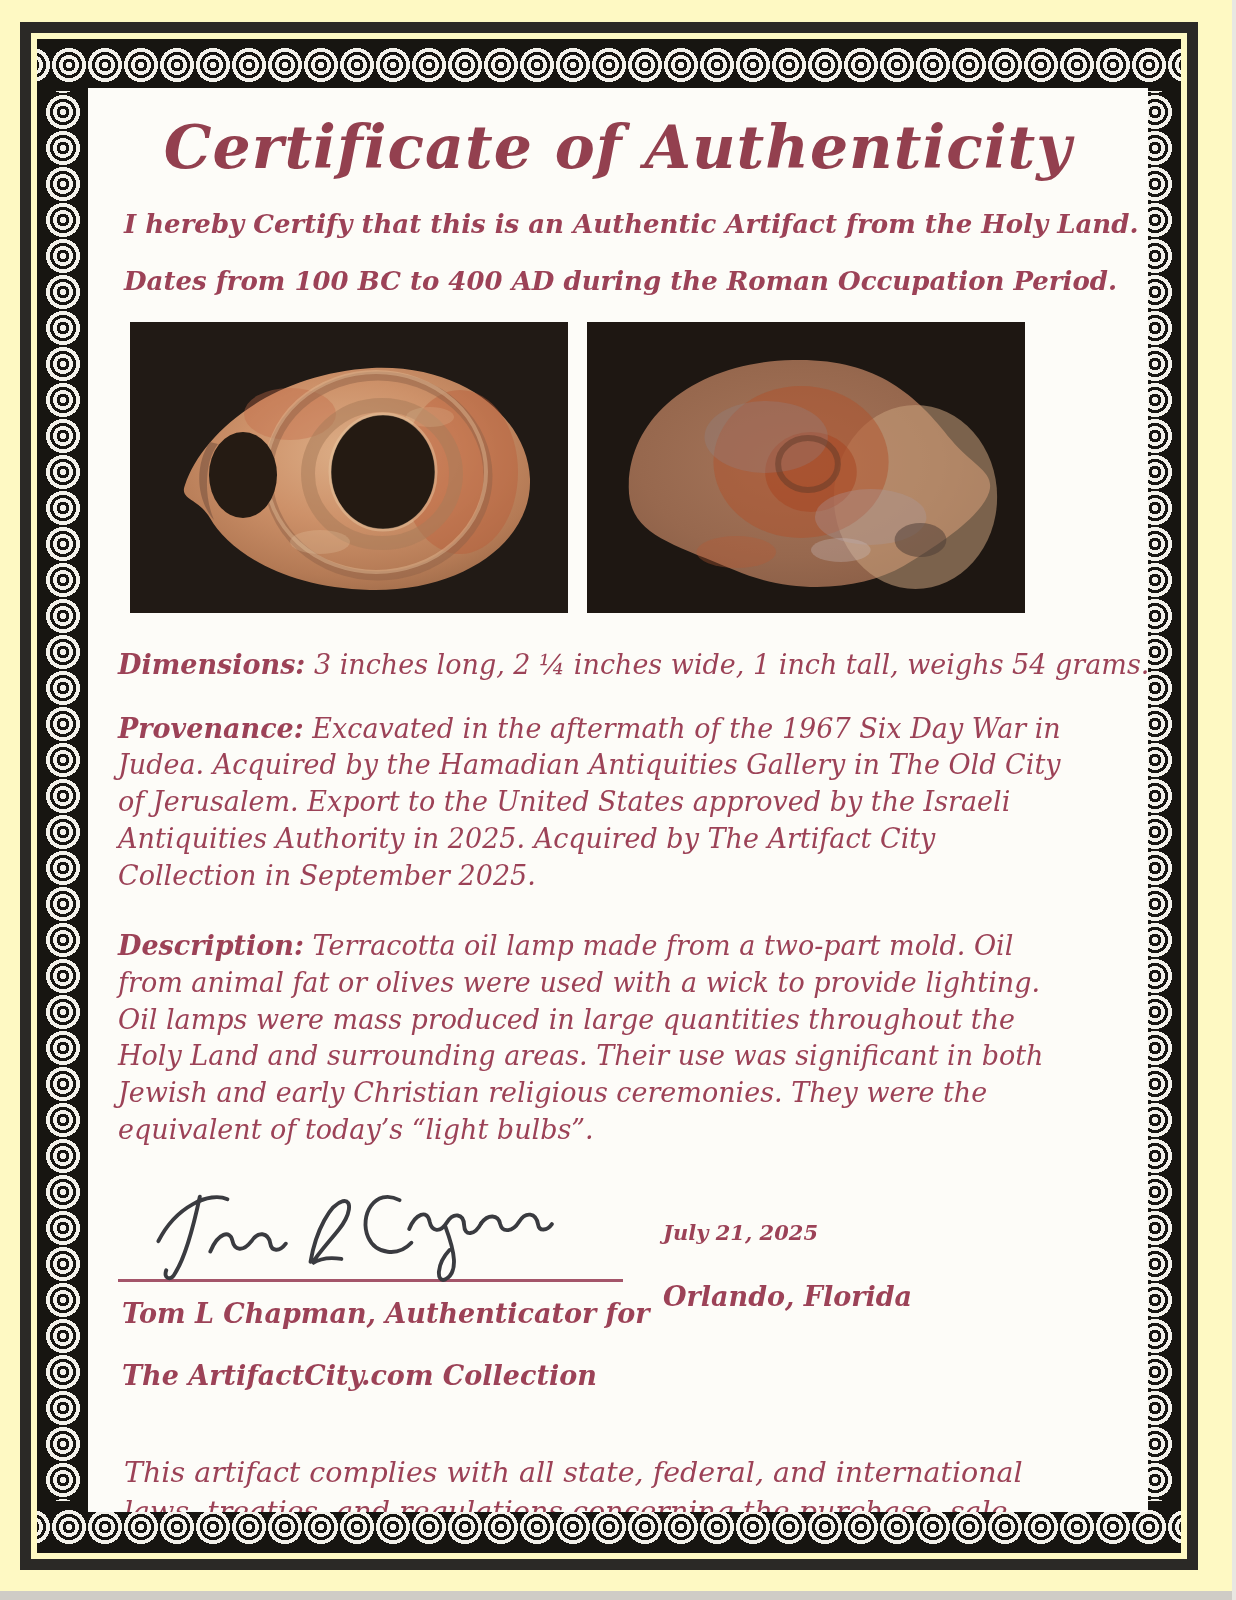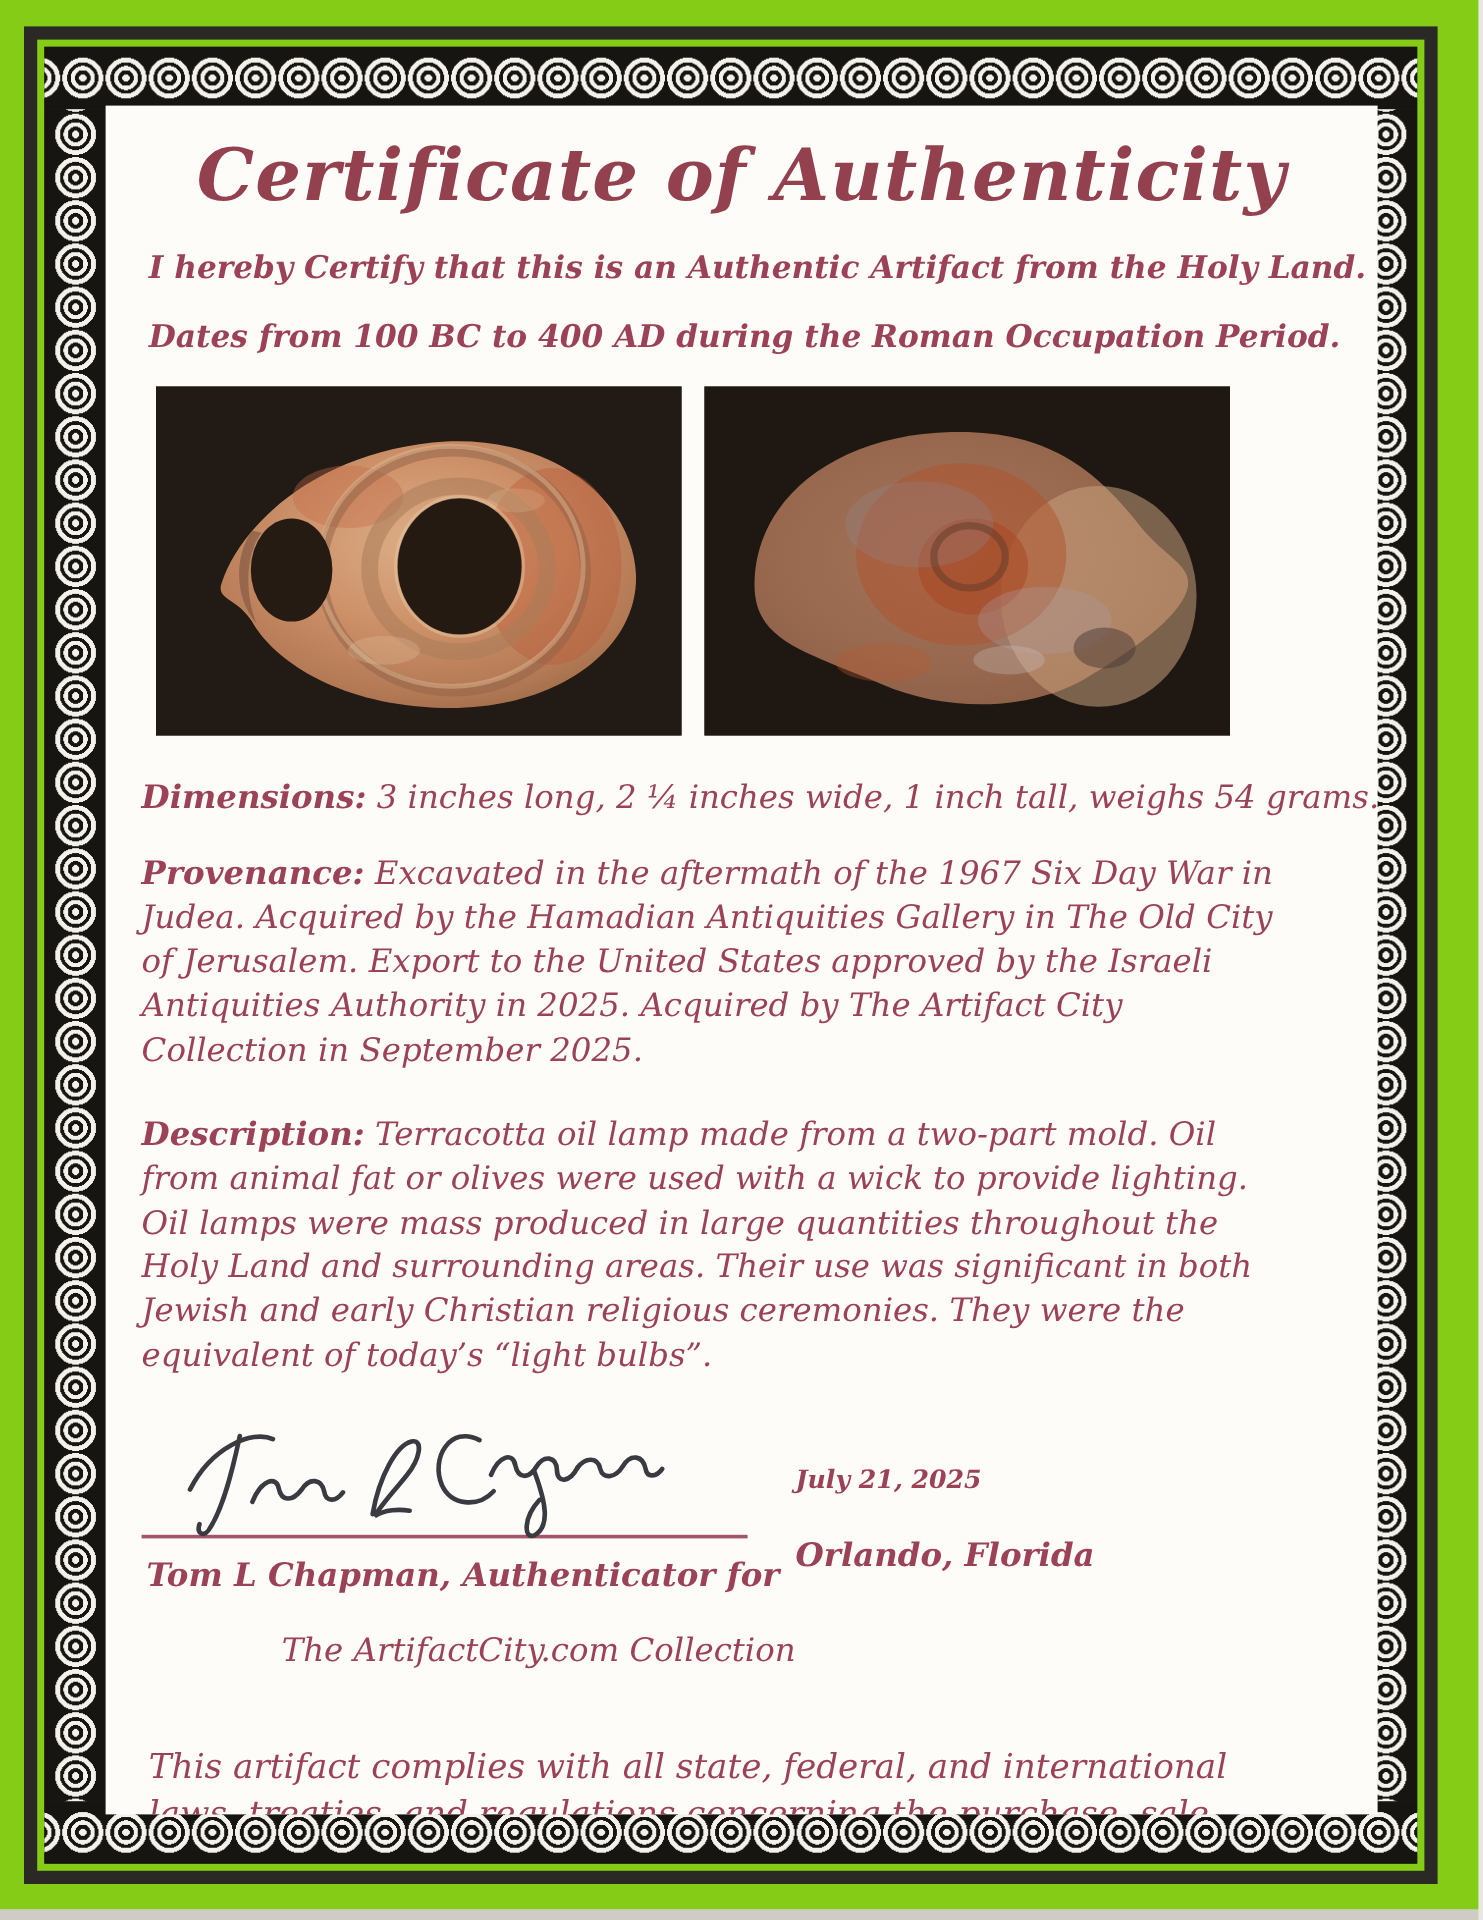--- a/index.html
+++ b/index.html
@@ -1,18 +1,18 @@
 <!DOCTYPE html>
 <html><head>
 <meta charset="utf-8">
 <style>
   html,body { margin:0; padding:0; background:#ffffff; }
   .page {
     position:relative; width:1236px; height:1600px;
-    background:#84cc16; overflow:hidden;
+    background:#fef9c3; overflow:hidden;
     font-family:"DejaVu Serif","Liberation Serif",serif;
     font-style:italic;
   }
   
   .frame { position:absolute; left:20px; top:22px; right:38px; bottom:30px; }
   .outer-line { position:absolute; inset:0; border:11px solid #2b2926; }
   .strip { position:absolute; background-color:#171511; background-repeat:repeat; }
   .strip-top, .strip-bottom {
     left:17px; right:17px; height:52px;
     background-image:radial-gradient(circle at center,
@@ -55,21 +55,21 @@
   .dimensions  { margin-top:34px; white-space:nowrap;text-align:center; }
   .provenance  { margin-top:27px; }
   .description { margin-top:34px; }
 
   
   .sig-section { margin-top:24px; display:flex; }
   .sig-left { width:545px; position:relative; }
   .signature-svg { width:430px; height:112px; margin-left:28px; transform:rotate(-2deg); }
   .sig-underline { width:505px; height:3px; background:#a4556a; margin-top:-10px; }
   .sig-name { margin:16px 0 0 4px; font-size:27px; font-weight:bold; white-space:nowrap; }
-  .sig-coll { margin:31px 0 0 4px; font-size:27px; font-weight:normal; white-space:nowrap;text-align:right; }
+  .sig-coll { margin:31px 0 0 4px; font-size:27px; font-weight:bold; white-space:nowrap; }
   .sig-right { padding-top:47px; }
   .sig-date     { margin:0; font-size:21px; font-weight:bold; white-space:nowrap; }
   .sig-location { margin:36px 0 0; font-size:27px; font-weight:bold; white-space:nowrap;text-align:right; }
   .sig-tagline  { margin:32px 0 0; font-size:27px; font-weight:bold; white-space:nowrap; }
 
   .legal { margin-top:62px; font-size:28.5px; line-height:1.38; max-width:960px; margin-left:6px; }
 </style>
 </head>
 <body>
 

